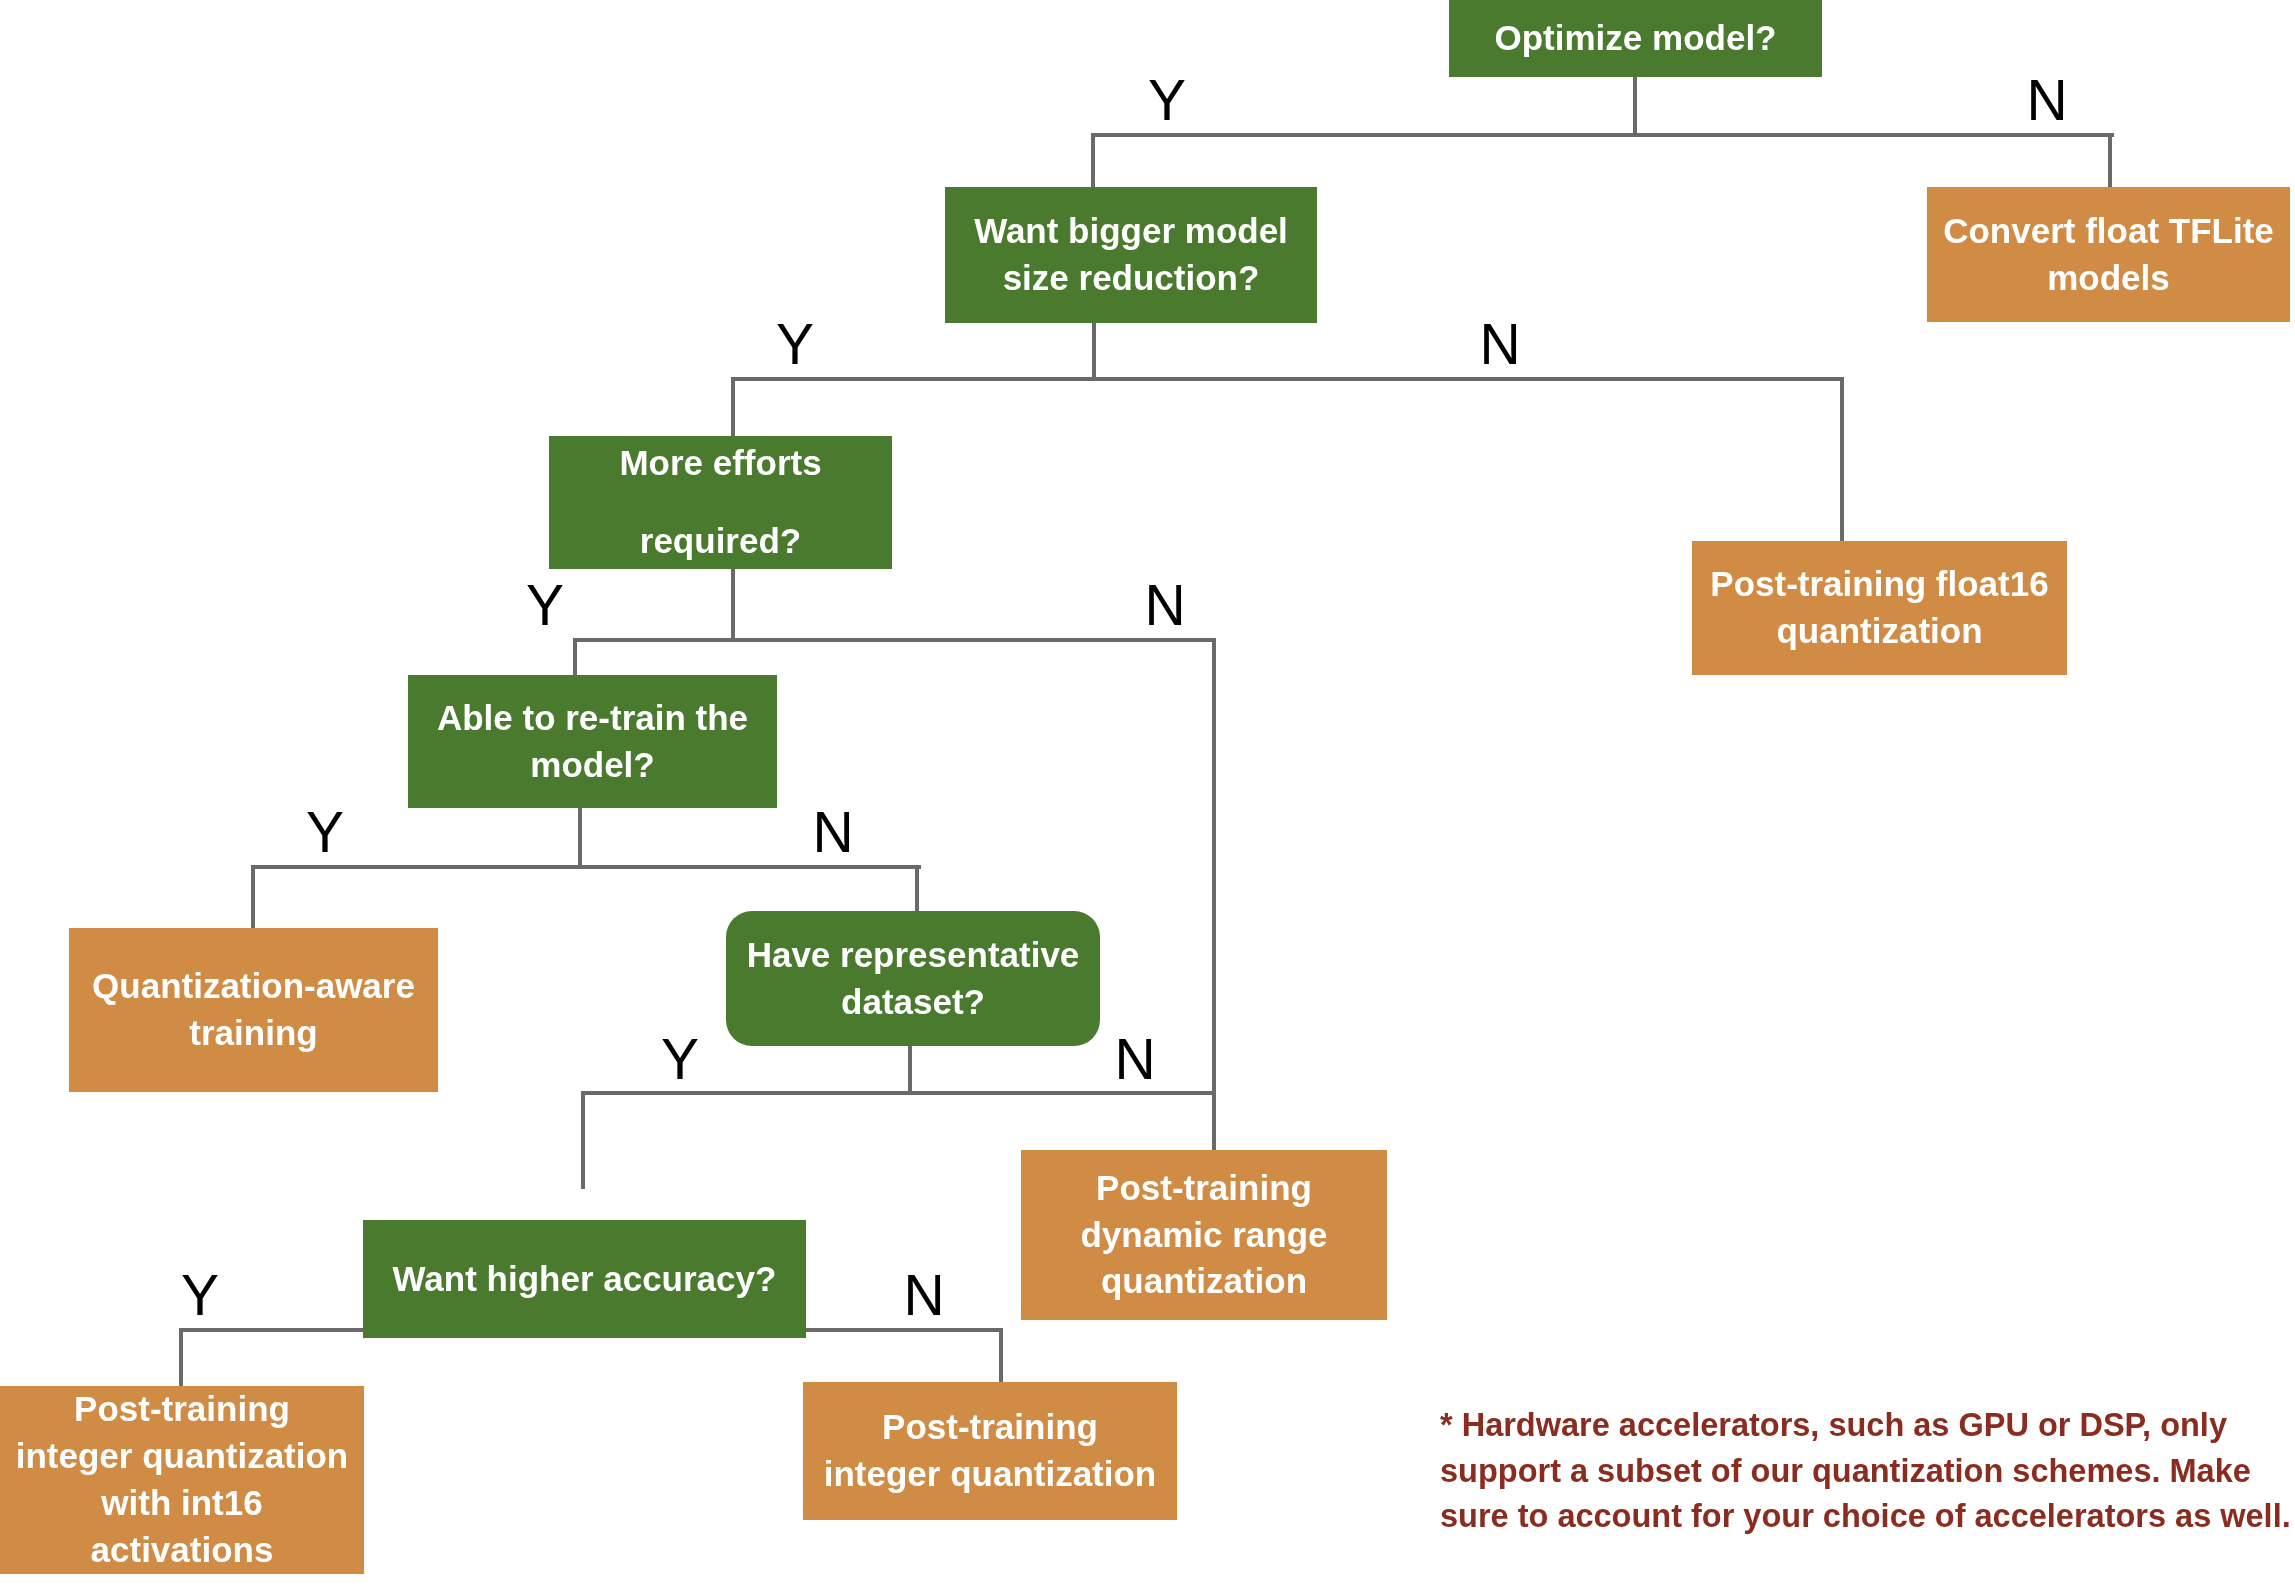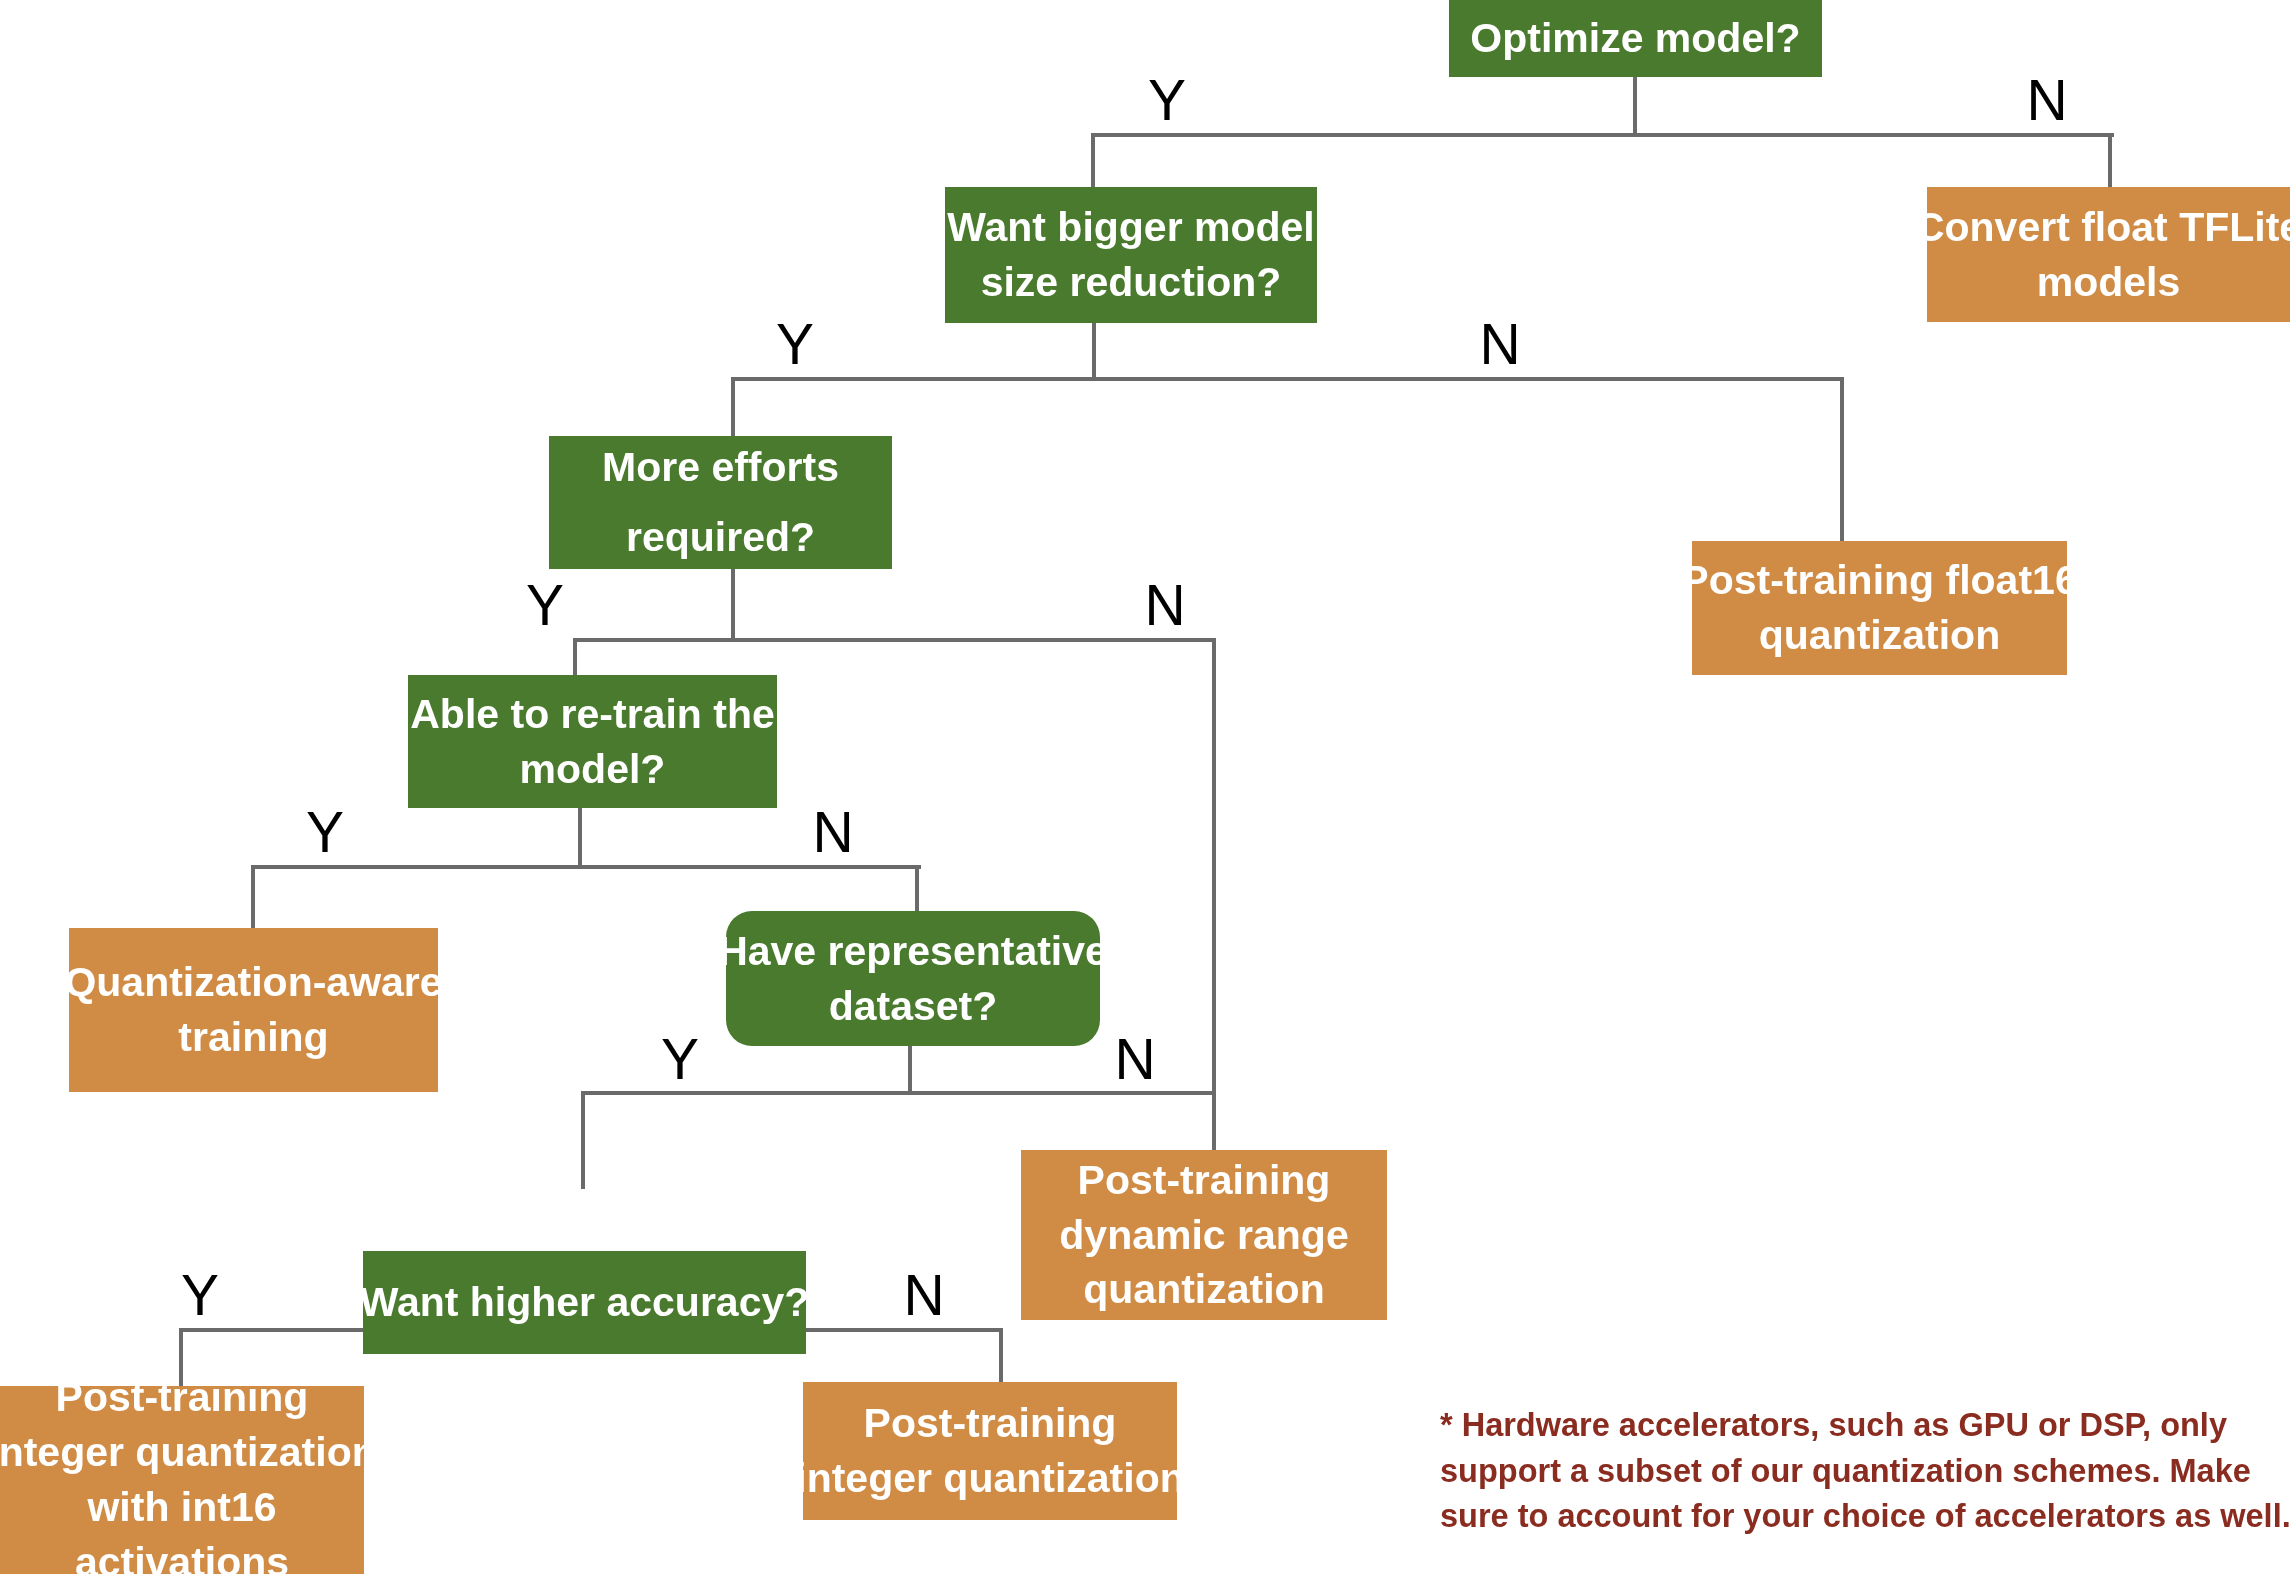--- a/index.html
+++ b/index.html
@@ -19,21 +19,21 @@
     overflow:hidden;
     font-family:"Liberation Sans", sans-serif;
   }
   .node{
     position:absolute;
     display:flex;flex-direction:column;
     align-items:center;justify-content:center;
     box-sizing:border-box;
     color:var(--node-text);
     font-weight:bold;
-    font-size:41px;
+    font-size:35px;
     line-height:1.34;
     text-align:center;
     padding:3.9px;
   }
   .node.question{background:var(--q-fill);}
   .node.answer{background:var(--a-fill);}
   .node .line{white-space:nowrap;}
   .seg{position:absolute;background:var(--line);}
   .branch-label{
     position:absolute;
@@ -108,21 +108,21 @@
         <div class="line">model?</div>
       </div>
       <div class="node answer" style="left: 69px; top: 928px; width: 369px; height: 164px;">
         <div class="line">Quantization-aware</div>
         <div class="line">training</div>
       </div>
       <div class="node question" style="left: 726px; top: 911px; width: 374px; height: 135px; border-radius: 26px;">
         <div class="line">Have representative</div>
         <div class="line">dataset?</div>
       </div>
-      <div class="node question" style="left: 363px; top: 1251px; width: 443px; height: 103px;">
+      <div class="node question" style="left: 363px; top: 1220px; width: 443px; height: 118px;">
         <div class="line">Want higher accuracy?</div>
       </div>
       <div class="node answer" style="left: 1021px; top: 1150px; width: 366px; height: 170px;">
         <div class="line">Post-training</div>
         <div class="line">dynamic range</div>
         <div class="line">quantization</div>
       </div>
       <div class="node answer" style="left: 0px; top: 1386px; width: 364px; height: 188px;">
         <div class="line">Post-training</div>
         <div class="line">integer quantization</div>

